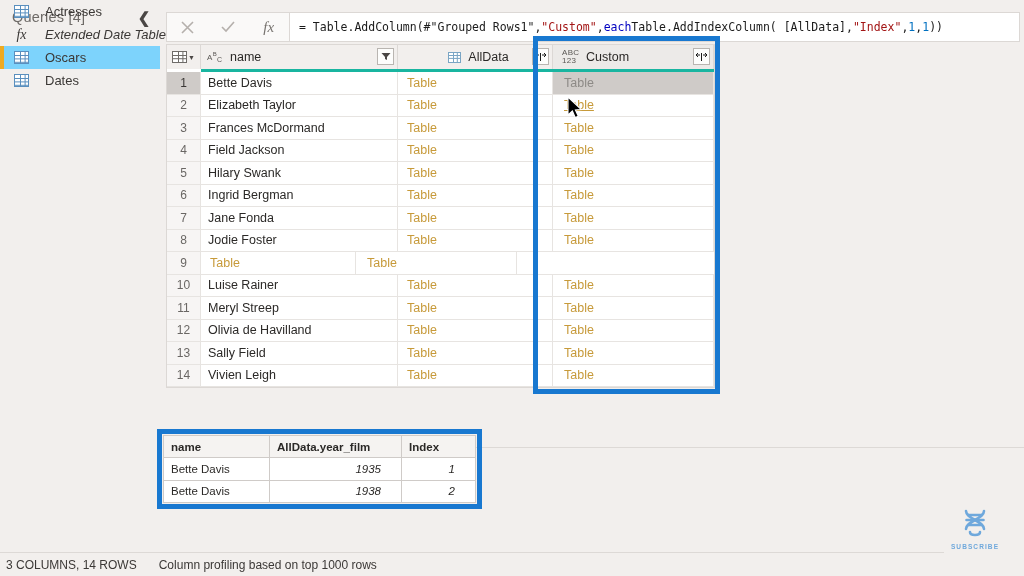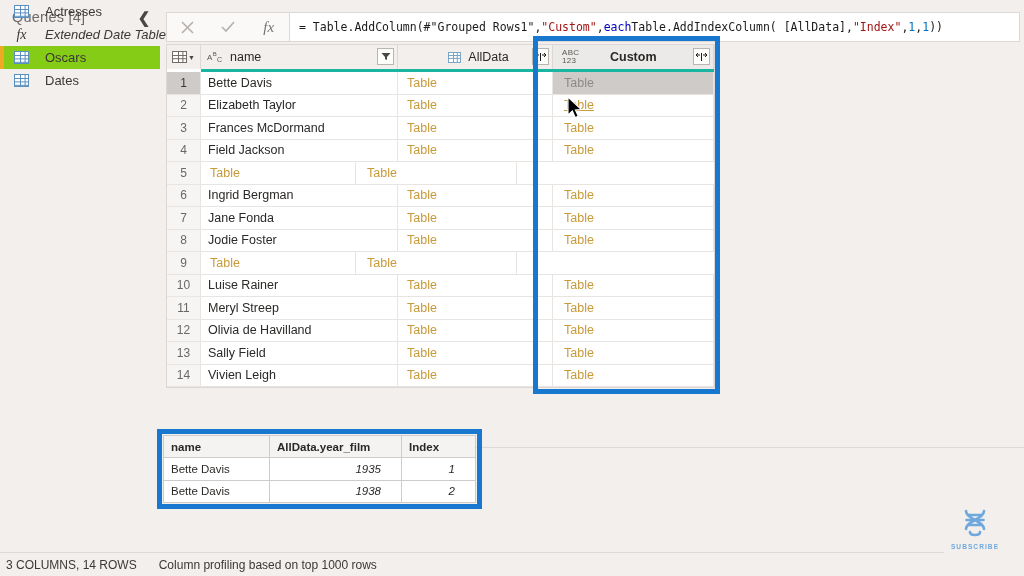--- a/index.html
+++ b/index.html
@@ -24,21 +24,21 @@
     font-size: 14.5px; color: #6e6a67; letter-spacing: .2px; flex: 1;
   }
   #collapse-chevron {
     width: 16px; height: 16px; display: flex; align-items: center; justify-content: center;
     color: #4a4644; font-size: 15px; font-weight: 700; line-height: 1;
   }
   .query-item {
     position: relative; height: 23px; display: flex; align-items: center;
     padding-left: 14px; gap: 16px;
   }
-  .query-item.selected { background: #84cc16; }
+  .query-item.selected { background: #7dd3fc; }
   .query-item.selected::before {
     content: ""; position: absolute; left: 0; top: 0; width: 4px; height: 100%;
     background: #eeaa22;
   }
   .q-label { font-size: 13px; color: #3b3836; white-space: nowrap; }
   .q-label.italic { font-style: italic; }
   .ico-table {
     width: 15px; height: 13px; flex: none; position: relative;
     border: 1.2px solid #5a8fbe; background: #fff;
   }
@@ -87,21 +87,21 @@
   #grid-head { display: flex; height: 24px; background: #f2efed; }
   .gh {
     display: flex; align-items: center; height: 24px;
     border-right: 1px solid #dcd8d5; background: #f2efed; position: relative;
   }
   .gh.rownum { width: 34px; justify-content: center; }
   .gh.c-name { width: 197px; padding-left: 6px; gap: 6px; }
   .gh.c-alldata { width: 155px; padding-left: 7px; gap: 7px; justify-content: center; }
   .gh.c-custom { width: 161px; padding-left: 9px; gap: 7px; background: #eceae8; }
   .gh-label { font-size: 12.5px; color: #2b2927; }
-  .gh.c-custom .gh-label { font-weight: bold; margin-left: 24px; }
+  .gh.c-custom .gh-label { font-weight: normal; }
 
   .ico-abc {
     width: 17px; flex: none; font-size: 8px; color: #5a5754; line-height: 8px;
     font-family: "Liberation Sans", sans-serif; letter-spacing: .3px;
   }
   .ico-abc i { font-style: normal; display: block; }
   .ico-abc .sub { font-size: 7px; }
   .ico-minitable {
     width: 13px; height: 11px; flex: none; position: relative;
     border: 1.1px solid #7aa5c4; background: #fff;
@@ -337,20 +337,21 @@
           <div class="cell nm">Field Jackson</div>
           <div class="cell ad">
             <span>Table</span>
           </div>
           <div class="cell cu">
             <span>Table</span>
           </div>
         </div>
         <div class="grow row5">
           <div class="cell rn">5</div>
+          <div class="cell nm">Hilary Swank</div>
           <div class="cell ad">
             <span>Table</span>
           </div>
           <div class="cell cu">
             <span>Table</span>
           </div>
         </div>
         <div class="grow row6">
           <div class="cell rn">6</div>
           <div class="cell nm">Ingrid Bergman</div>

